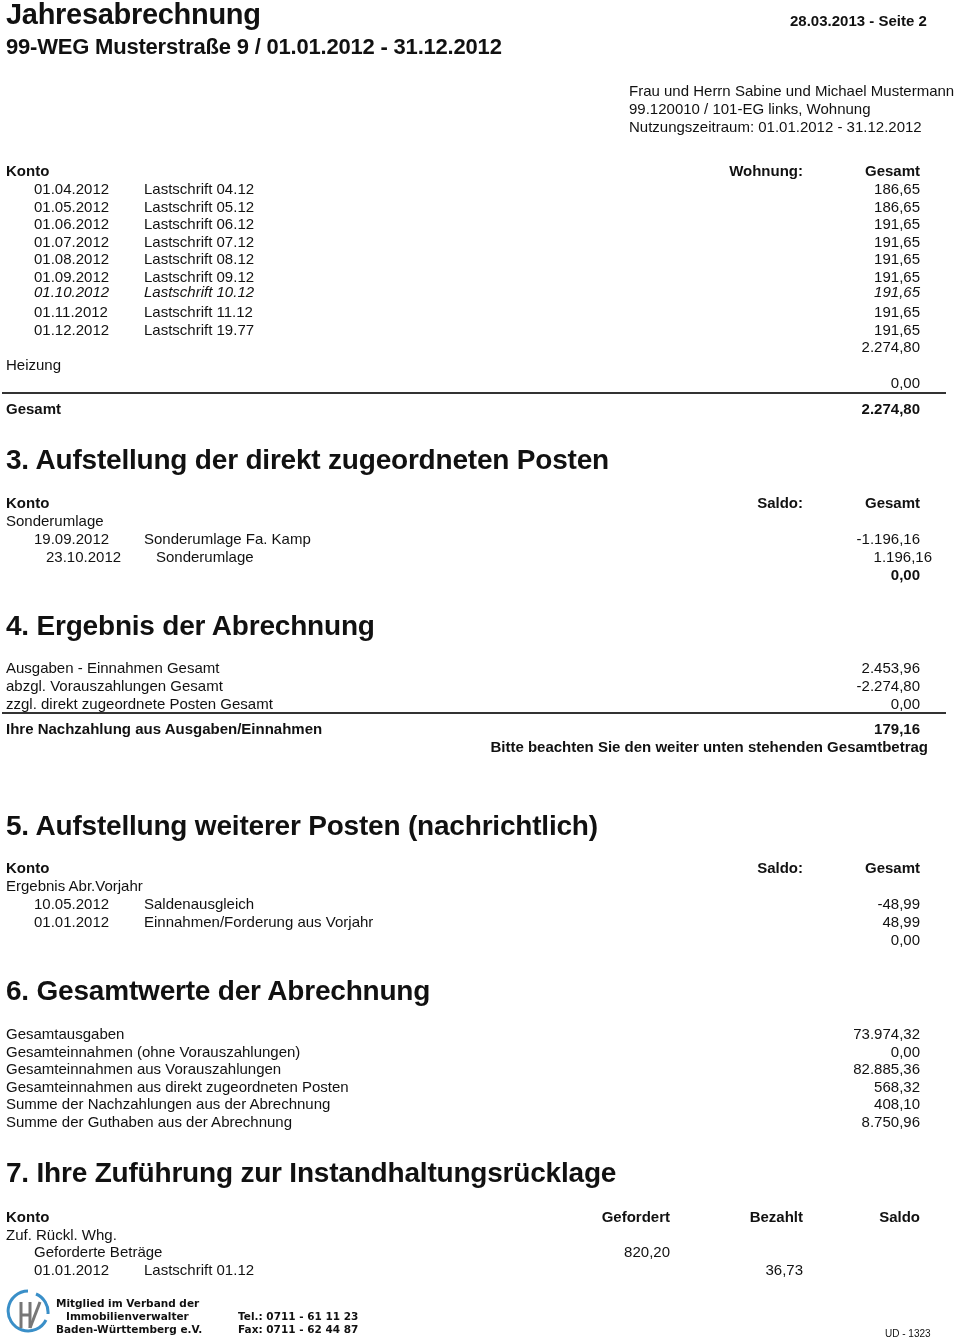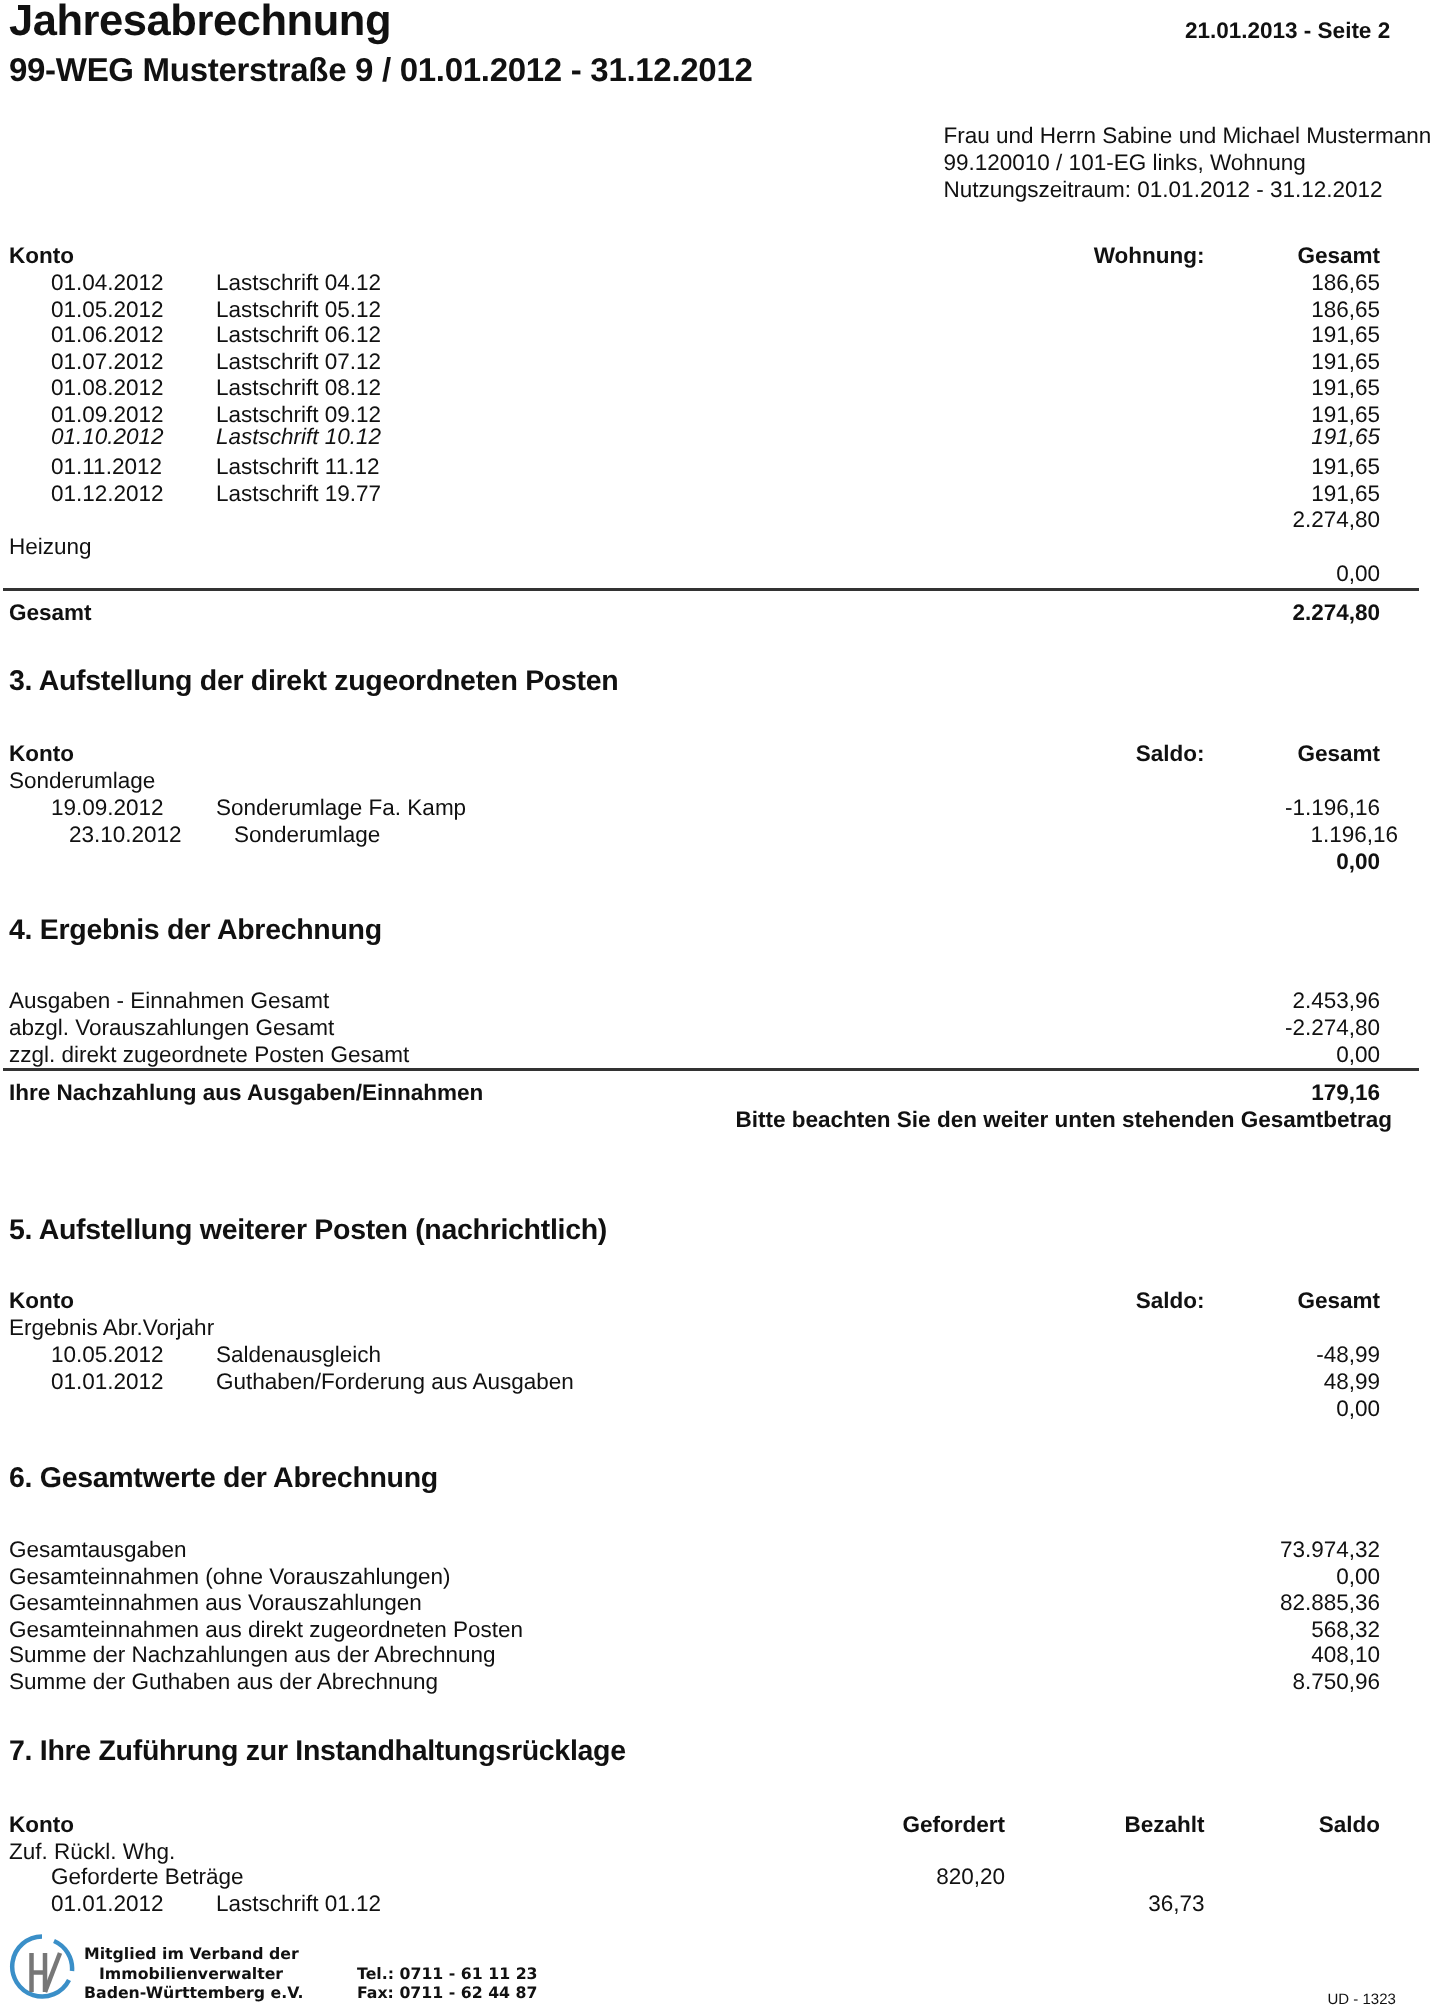--- a/index.html
+++ b/index.html
@@ -3,42 +3,42 @@
 <meta charset="utf-8">
 <style>
   html, body { margin: 0; padding: 0; background: #fff; }
   body { width: 960px; height: 1342px; position: relative; overflow: hidden;
          font-family: "Liberation Sans", sans-serif; color: #111; font-size: 15px; }
   .abs { position: absolute; white-space: nowrap; }
   .title { left: 6px; top: -2px; font-size: 29px; font-weight: bold; letter-spacing: -0.3px; }
   .subtitle { left: 6px; top: 34px; font-size: 22px; font-weight: bold; letter-spacing: -0.2px; }
   .pageinfo { left: 790px; top: 12px; font-size: 15px; font-weight: bold; }
   .addr { left: 629px; font-size: 15px; line-height: 18px; }
-  .h2 { left: 6px; font-size: 19px; font-weight: bold; letter-spacing: -0.2px; }
+  .h2 { left: 6px; font-size: 28px; font-weight: bold; letter-spacing: -0.2px; }
   .row { position: absolute; left: 0; width: 960px; height: 18px; line-height: 18px; font-size: 15px; }
   .row span { position: absolute; white-space: nowrap; }
   .c-left { left: 6px; }
   .c-date { left: 34px; }
   .c-desc { left: 144px; }
   .c-ind { left: 34px; }
   .r-920 { right: 40px; text-align: right; }
   .r-803 { right: 157px; text-align: right; }
   .r-670 { right: 290px; text-align: left; }
   .b { font-weight: bold; }
   .rule { position: absolute; left: 2px; width: 944px; height: 0; border-top: 2px solid #333; }
   .logo { left: 6px; top: 1288px; width: 44px; height: 44px; }
   .foot { font-family: "DejaVu Sans", sans-serif; font-weight: bold; font-size: 10.5px; line-height: 13px; }
   .code { left: 885px; top: 1328px; font-size: 10px; }
 </style>
 </head>
 <body>
 
 <div class="abs title">Jahresabrechnung</div>
 <div class="abs subtitle">99-WEG Musterstraße 9  / 01.01.2012 - 31.12.2012</div>
-<div class="abs pageinfo">21.01.2013 - Seite 2</div>
+<div class="abs pageinfo">28.03.2013 - Seite 2</div>
 <div class="abs addr" style="top:82px">Frau und Herrn Sabine und Michael Mustermann</div>
 <div class="abs addr" style="top:100px">99.120010 / 101-EG links, Wohnung</div>
 <div class="abs addr" style="top:118px">Nutzungszeitraum: 01.01.2012 - 31.12.2012</div>
 
 <div class="row" style="top:162px">
   <span class="c-left b">Konto</span>
   <span class="r-803 b">Wohnung:</span>
   <span class="r-920 b">Gesamt</span>
 </div>
 <div id="s2rows">
@@ -162,21 +162,21 @@
   <span class="c-left">Ergebnis Abr.Vorjahr</span>
 </div>
 <div id="s5rows">
     <div class="row" style="top: 895px;">
       <span class="c-date">10.05.2012</span>
       <span class="c-desc">Saldenausgleich</span>
       <span class="r-920">-48,99</span>
     </div>
     <div class="row" style="top: 913px;">
       <span class="c-date">01.01.2012</span>
-      <span class="c-desc">Guthaben/Forderung aus Ausgaben</span>
+      <span class="c-desc">Einnahmen/Forderung aus Vorjahr</span>
       <span class="r-920">48,99</span>
     </div>
   </div>
 <div class="row" style="top:931px">
   <span class="r-920">0,00</span>
 </div>
 
 <div class="abs h2" style="top:975px">6. Gesamtwerte der Abrechnung</div>
 <div id="s6rows">
     <div class="row" style="top: 1025px;">

